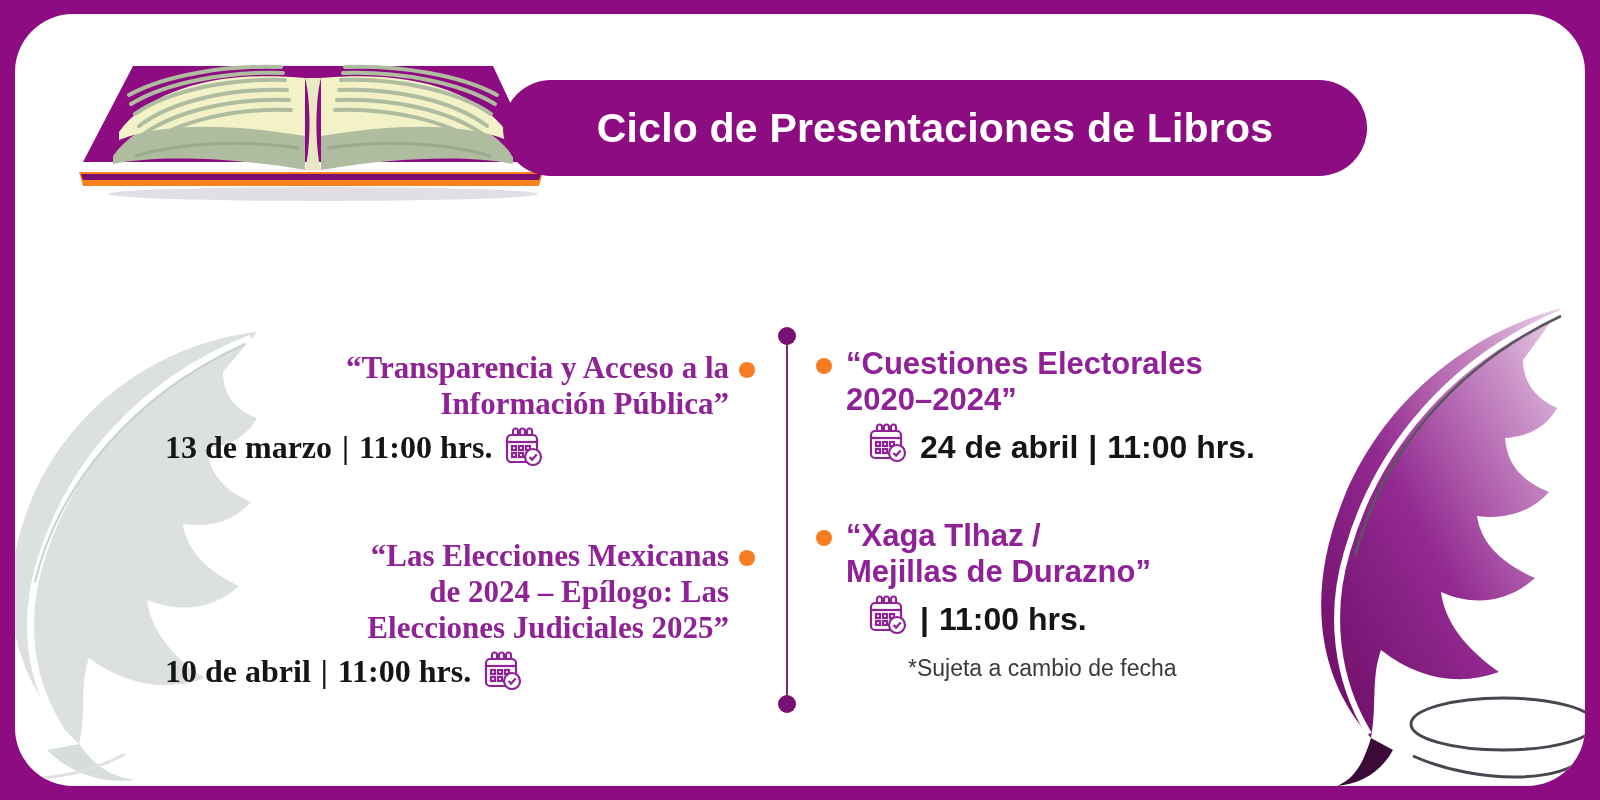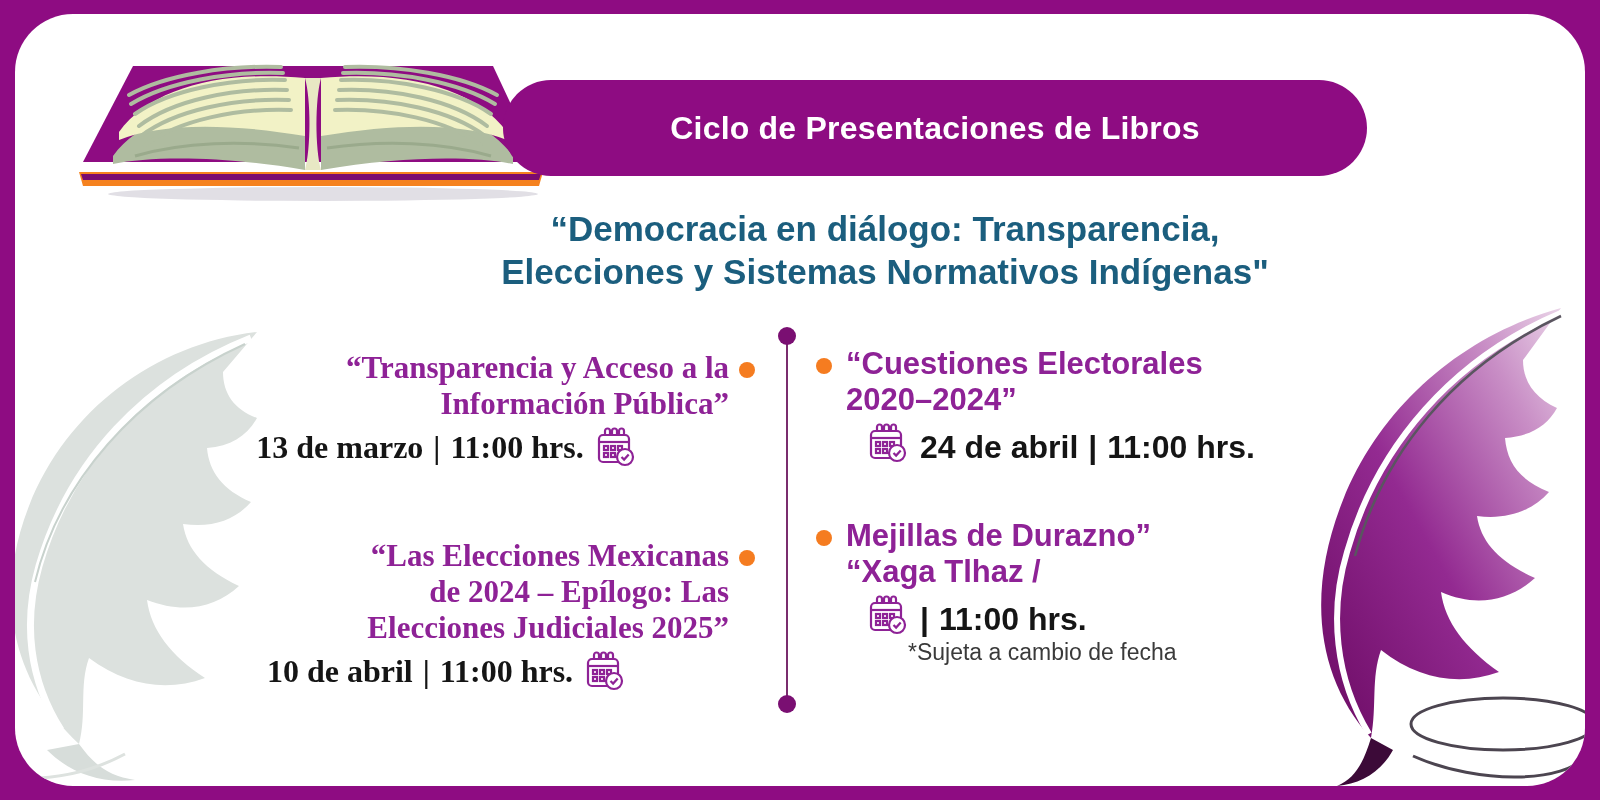--- a/index.html
+++ b/index.html
@@ -68,21 +68,21 @@
     width: 864px;
     height: 96px;
     background: #8E0C82;
     border-radius: 48px;
     display: flex;
     align-items: center;
     justify-content: center;
   }
   .banner-title {
     color: #ffffff;
-    font-size: 32px;
+    font-size: 41px;
     font-weight: 700;
     letter-spacing: .2px;
     white-space: nowrap;
     font-family: "Liberation Sans", sans-serif;
   }
 
   
   .subtitle {
     position: absolute;
     left: 400px;
@@ -154,30 +154,30 @@
   .entry-date {
     margin-top: 4px;
     color: #151515;
     font-size: 32px;
     font-weight: 700;
     white-space: nowrap;
     display: flex;
     align-items: center;
     gap: 10px;
   }
-  .col-left .entry-date { justify-content: center; }
+  .col-left .entry-date { justify-content: flex-start; }
   .col-right .entry-date { justify-content: flex-start; padding-left: 20px; align-items: flex-end; }
 
   .cal-icon { flex: none; width: 44px; height: 44px; }
 
   .note {
     color: #3a3a3a;
     font-size: 23px;
     font-weight: 400;
-    margin-top: 1px;
+    margin-top: 17px;
     padding-left: 62px;
   }
 
   .spacer-left  { height: 68px; }
   .spacer-right { height: 52px; }
 </style>
 </head>
 <body>
 
 <div id="poster">
@@ -237,24 +237,20 @@
         <path d="M418 112 C370 98 310 96 254 104"></path>
       </g>
       <path d="M232 34 C238 56 238 104 232 126 L248 126 C242 104 242 56 248 34 Z" fill="#E8E8C4"></path>
       <ellipse cx="250" cy="150" rx="215" ry="7" fill="#C9C4D0" opacity=".55"></ellipse>
     </svg>
 
     <div class="banner">
       <div class="banner-title">Ciclo de Presentaciones de Libros</div>
     </div>
 
-    <div class="subtitle">
-      <div>“Democracia en diálogo: Transparencia,</div>
-      <div>Elecciones y Sistemas Normativos Indígenas"</div>
-    </div>
 
     <div class="divider"></div>
     <div class="divider-dot top"></div>
     <div class="divider-dot bottom"></div>
 
     <div class="col-left">
 
       <div class="entry">
         <div class="bullet"></div>
         <div class="entry-title">
@@ -346,22 +342,22 @@
           <span>|</span>
           <span>11:00 hrs.</span>
         </div>
       </div>
 
       <div class="spacer-right"></div>
 
       <div class="entry">
         <div class="bullet"></div>
         <div class="entry-title">
+          <div>“Xaga Tlhaz /</div>
           <div>Mejillas de Durazno”</div>
-          <div>“Xaga Tlhaz /</div>
         </div>
         <div class="entry-date">
           <svg class="cal-icon" viewBox="0 0 44 44" xmlns="http://www.w3.org/2000/svg">
             <g fill="none" stroke="#8E2296" stroke-width="2.2">
               <rect x="5" y="9" width="30" height="27" rx="4"></rect>
               <path d="M5 16 H35"></path>
               <path d="M11 9 V5 a2.5 2.5 0 0 1 5 0 V9"></path>
               <path d="M18 9 V5 a2.5 2.5 0 0 1 5 0 V9"></path>
               <path d="M25 9 V5 a2.5 2.5 0 0 1 5 0 V9"></path>
               <rect x="10" y="20" width="4" height="4"></rect>

